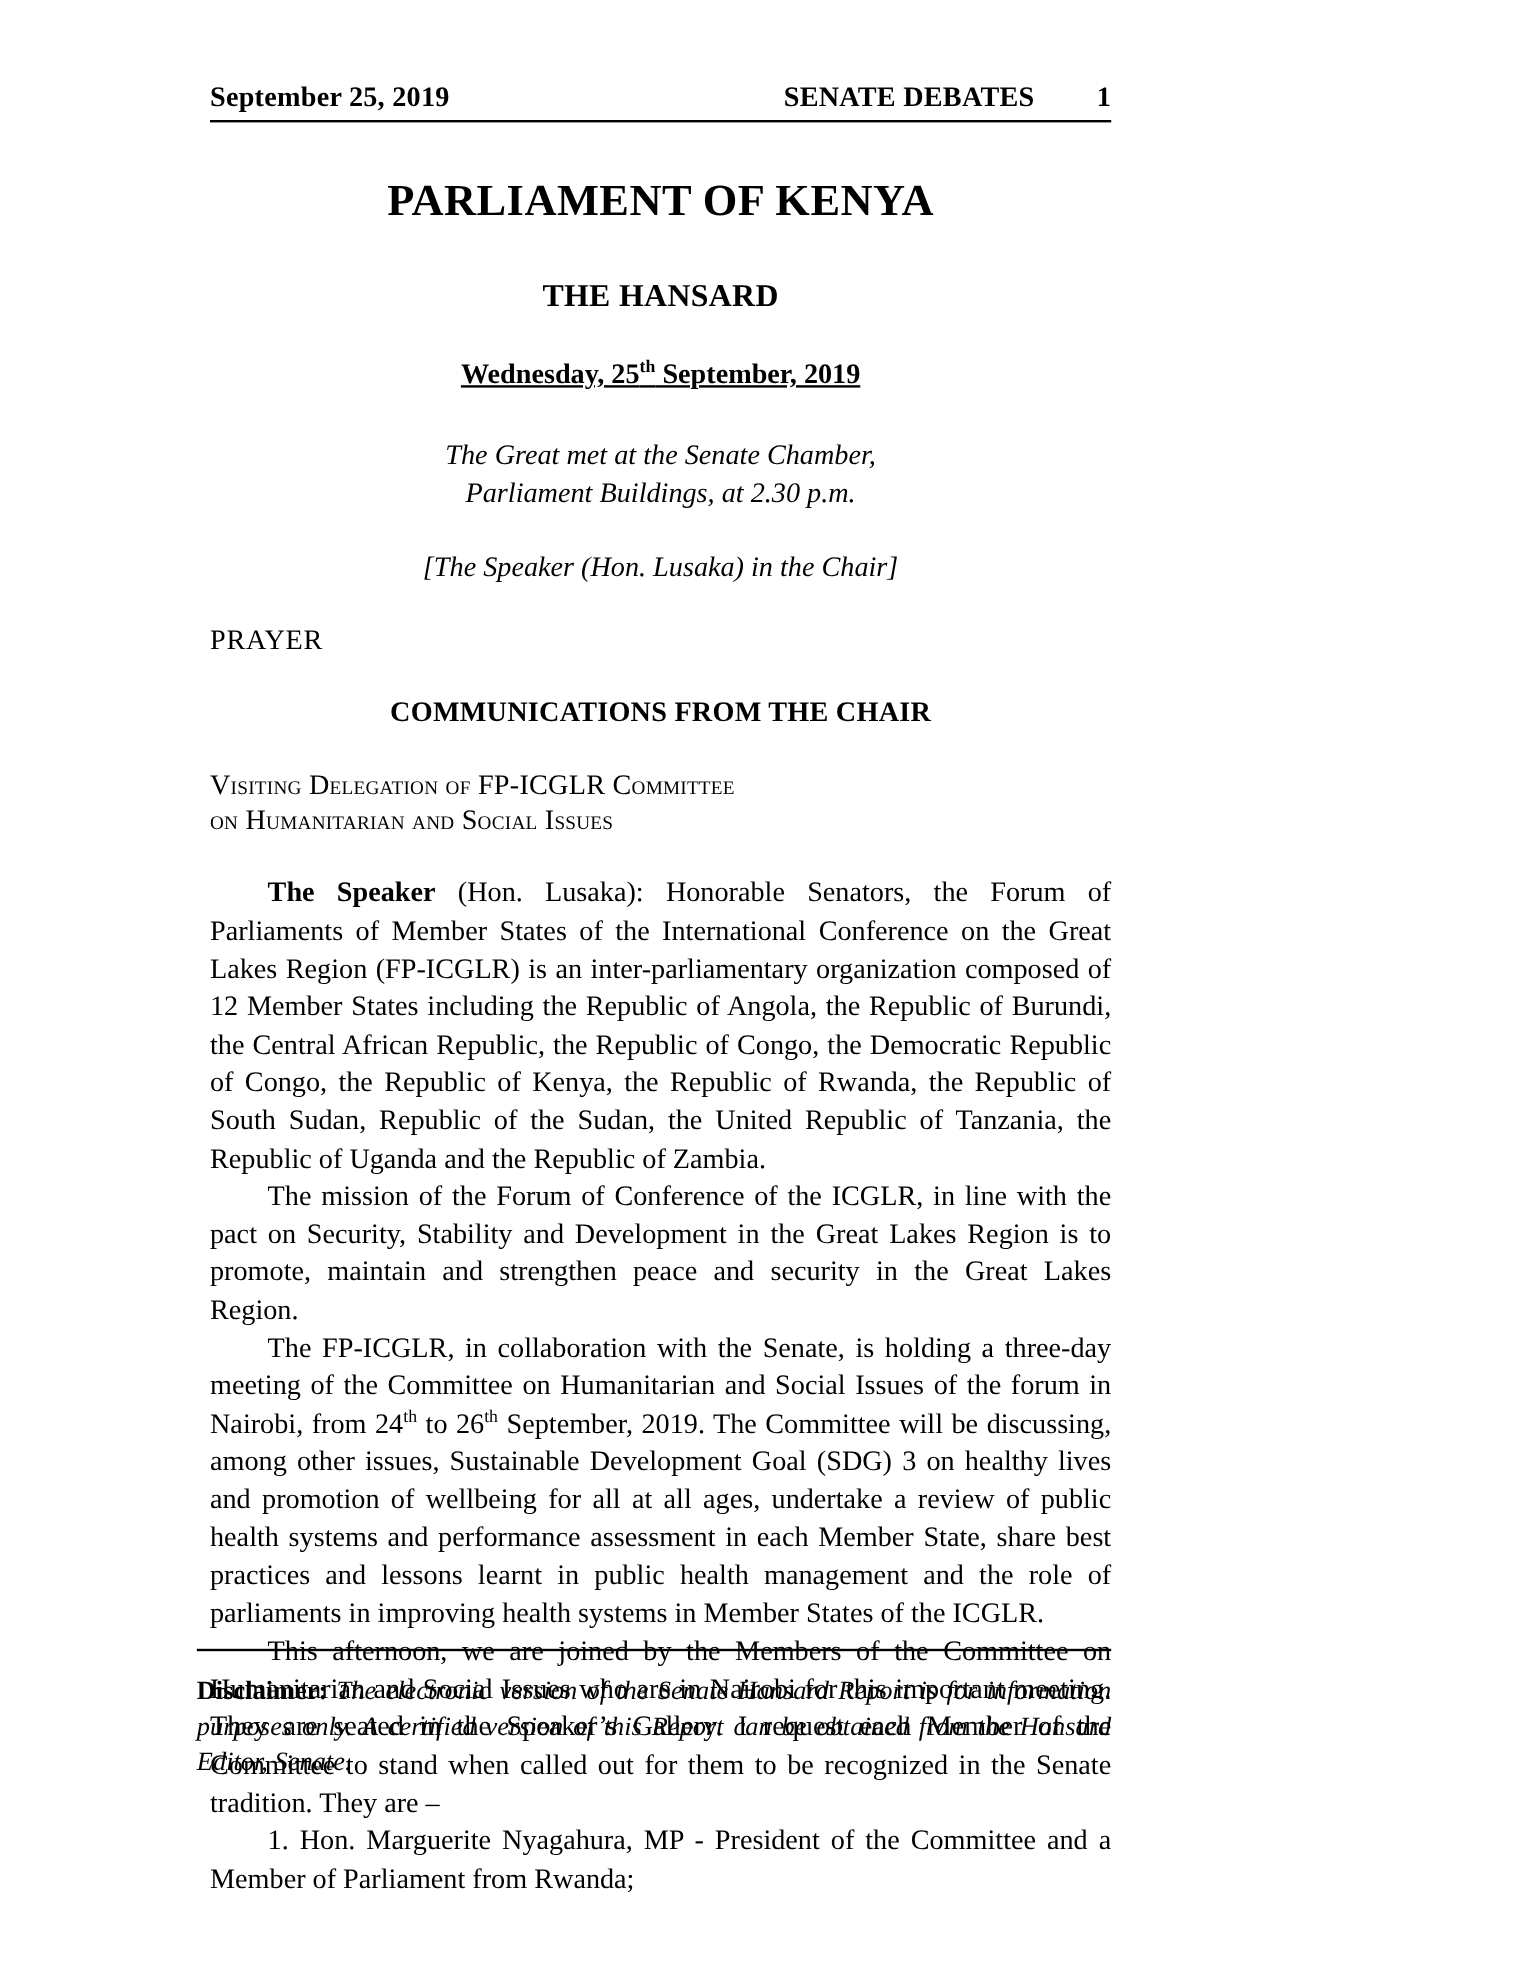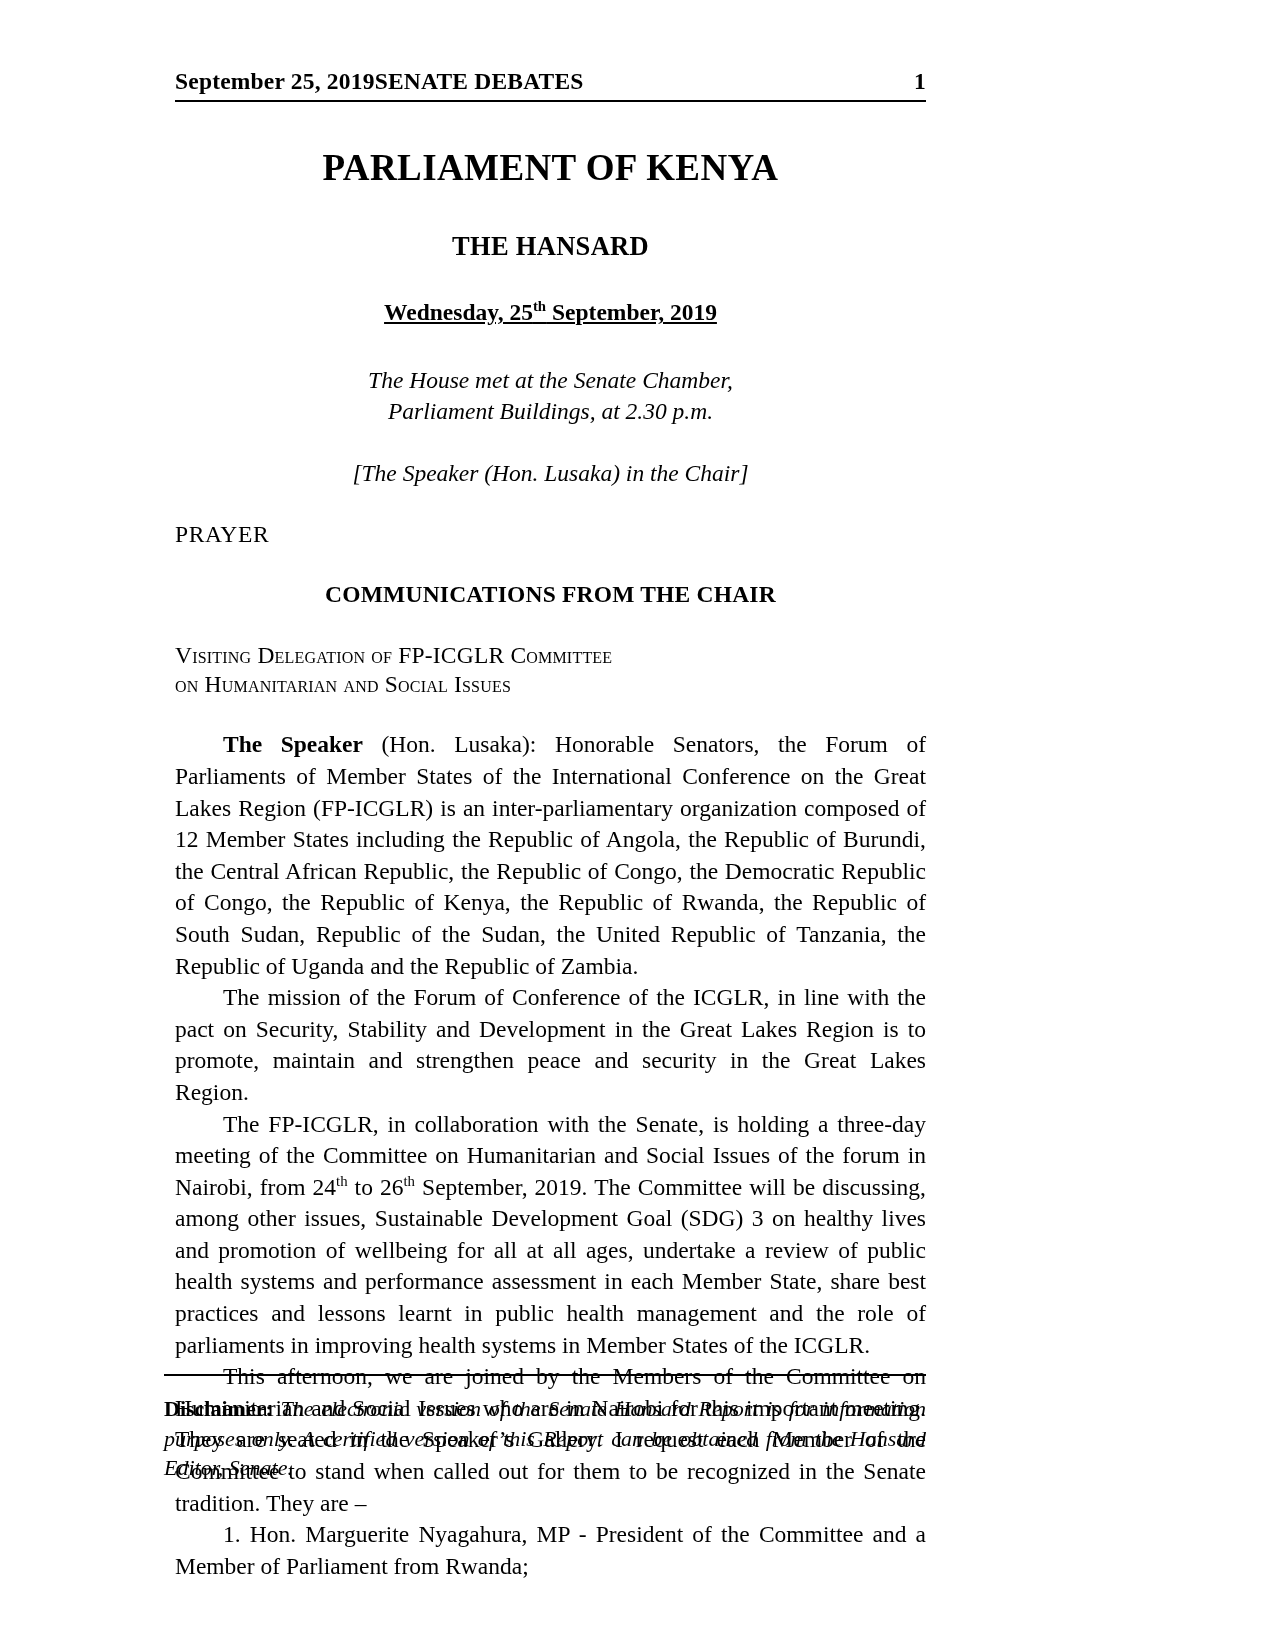--- a/index.html
+++ b/index.html
@@ -28,21 +28,21 @@
     align-items: baseline;
     justify-content: space-between;
     font-weight: bold;
     font-size: 23.5px;
     letter-spacing: 0.2px;
     padding-bottom: 5px;
     border-bottom: 2.2px solid #000;
     margin-bottom: 44px;
   }
   .rh-date   { flex: 0 0 auto; }
-  .rh-title  { flex: 1 1 auto; text-align: left; padding-right: 52px; }
+  .rh-title  { flex: 1 1 auto; text-align: right; padding-right: 52px; }
   .rh-page   { flex: 0 0 auto; }
 
   
   .doc-title {
     text-align: center;
     font-weight: bold;
     font-size: 37px;
     letter-spacing: 0.4px;
     margin: 0 0 42px 0;
   }
@@ -145,21 +145,21 @@
   </div>
 
   <h1 class="doc-title">PARLIAMENT OF KENYA</h1>
   <h2 class="subtitle-2">THE HANSARD</h2>
 
   <p class="datel">
     <span>Wednesday, 25</span><sup>th</sup><span> September, 2019</span>
   </p>
 
   <p class="italic-center">
-    <span>The House met at the Senate Chamber,</span><br>
+    <span>The Great met at the Senate Chamber,</span><br>
     <span>Parliament Buildings, at 2.30 p.m.</span>
   </p>
 
   <p class="italic-center">[The Speaker (Hon. Lusaka) in the Chair]</p>
 
   <p class="prayer">PRAYER</p>
 
   <p class="comm-head">COMMUNICATIONS FROM THE CHAIR</p>
 
   <p class="smallcaps-head">

